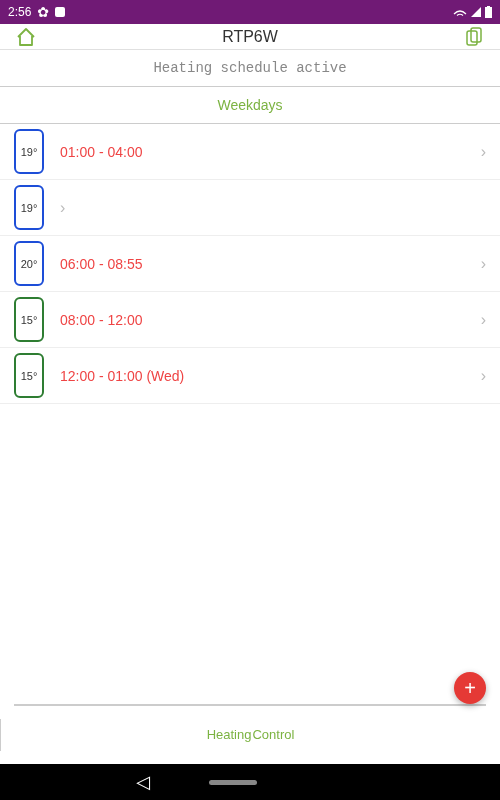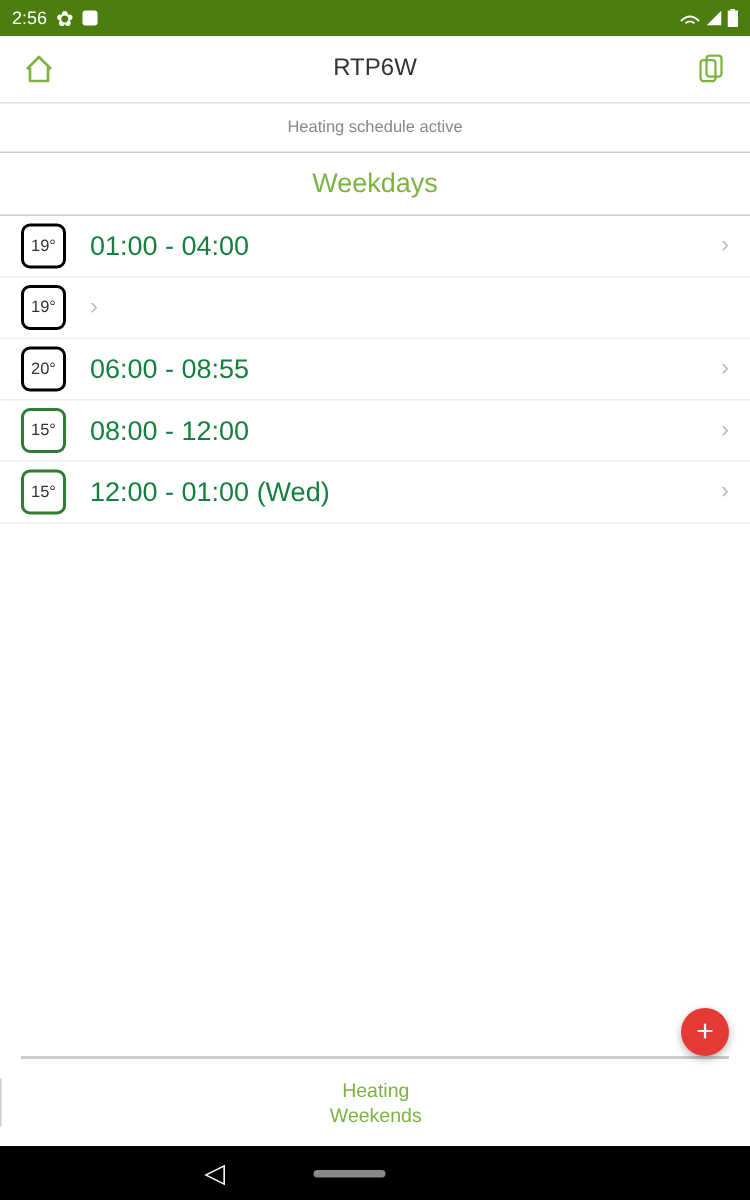--- a/index.html
+++ b/index.html
@@ -1,47 +1,47 @@
 <!DOCTYPE html>
 <html><head>
   <meta charset="utf-8">
   <style>
     * { margin: 0; padding: 0; box-sizing: border-box; }
     body { font-family: -apple-system, BlinkMacSystemFont, sans-serif; width: 500px; height: 800px; background: #fff; display: flex; flex-direction: column; }
     
-    .status-bar { height: 24px; background: #4d7c0f; color: #fff; display: flex; align-items: center; justify-content: space-between; padding: 0 8px; font-size: 12px; }
+    .status-bar { height: 24px; background: #701a75; color: #fff; display: flex; align-items: center; justify-content: space-between; padding: 0 8px; font-size: 12px; }
     .status-left { display: flex; align-items: center; gap: 6px; }
     .status-right { display: flex; align-items: center; gap: 4px; }
     .gear-icon { font-size: 14px; }
     .square-icon { width: 10px; height: 10px; background: #fff; border-radius: 2px; }
     
-    .app-header { height: 45px; display: flex; align-items: center; justify-content: space-between; padding: 0 14px; border-bottom: 1px solid #e0e0e0; }
+    .app-header { height: 26px; display: flex; align-items: center; justify-content: space-between; padding: 0 14px; border-bottom: 1px solid #e0e0e0; }
     .home-icon-wrap { width: 24px; height: 24px; display: flex; align-items: center; justify-content: center; }
     .copy-icon-wrap { width: 24px; height: 24px; display: flex; align-items: center; justify-content: center; }
     .app-title { font-size: 16px; color: #333; }
     
-    .subtitle { text-align: center; color: #888; font-size: 11px; padding: 10px 0; }
+    .subtitle { text-align: center; color: #888; font-size: 14px; padding: 10px 0; font-family: Liberation Mono, monospace; }
     
     .tabs { display: flex; border-top: 1px solid #ccc; border-bottom: 1px solid #ccc; }
-    .tab { flex: 1; text-align: center; padding: 10px 0; font-size: 18px; color: #888; border-right: 1px solid #ccc; }
+    .tab { flex: 1; text-align: center; padding: 10px 0; font-size: 14px; color: #888; border-right: 1px solid #ccc; }
     .tab:last-child { border-right: none; }
     .tab.active { color: #7cb342; }
     
     .schedule-list { flex: 1; overflow-y: auto; }
     .schedule-row { display: flex; align-items: center; padding: 5px 14px; border-bottom: 1px solid #eee; }
-    .temp-badge { width: 30px; height: 30px; border: 2px solid #000000; border-radius: 6px; display: flex; align-items: center; justify-content: center; font-size: 11px; color: #333; margin-right: 16px; }
+    .temp-badge { width: 30px; height: 45px; border: 2px solid #1d4ed8; border-radius: 6px; display: flex; align-items: center; justify-content: center; font-size: 11px; color: #333; margin-right: 16px; }
     .temp-badge.dark { border-color: #2e7d32; }
-    .time-range { flex: 1; font-size: 18px; color: #15803d; }
+    .time-range { flex: 1; font-size: 14px; color: #ef4444; }
     .chevron { color: #bbb; font-size: 16px; }
     
     .fab { position: absolute; bottom: 96px; right: 14px; width: 32px; height: 32px; border-radius: 50%; background: #e53935; display: flex; align-items: center; justify-content: center; color: #fff; font-size: 20px; box-shadow: 0 2px 6px rgba(0,0,0,0.3); }
     
     .bottom-divider { height: 2px; background: #ccc; margin: 0 14px; }
     .bottom-nav { height: 58px; display: flex; align-items: center; }
-    .bottom-tab { flex: 1; display: flex; flex-direction: column; align-items: center; justify-content: center; gap: 1px; font-size: 13px; color: #888; }
+    .bottom-tab { flex: 1; display: flex; flex-direction: row; align-items: center; justify-content: center; gap: 1px; font-size: 13px; color: #888; }
     .bottom-tab.active { color: #7cb342; }
     .bottom-sep { width: 1px; height: 32px; background: #ccc; }
     .bottom-tab-label { line-height: 1.2; text-align: center; }
     
     .nav-bar { height: 36px; background: #000; display: flex; align-items: center; justify-content: space-around; }
     .nav-back { color: #fff; font-size: 18px; }
     .nav-pill { width: 48px; height: 5px; background: #888; border-radius: 3px; }
   </style>
 </head>
 <body>
@@ -116,21 +116,21 @@
 
 <div class="fab">
   <span>+</span>
 </div>
 
 <div class="bottom-divider"></div>
 <div class="bottom-nav">
   <div class="bottom-sep"></div>
   <div class="bottom-tab active">
     <span class="bottom-tab-label">Heating</span>
-    <span class="bottom-tab-label">Weekends</span>
+    <span class="bottom-tab-label">Control</span>
   </div>
 </div>
 
 <div class="nav-bar">
   <span style="width:48px"></span>
   <span class="nav-back">◁</span>
   <span class="nav-pill"></span>
   <span style="width:48px"></span>
   <span style="width:48px"></span>
 </div>

